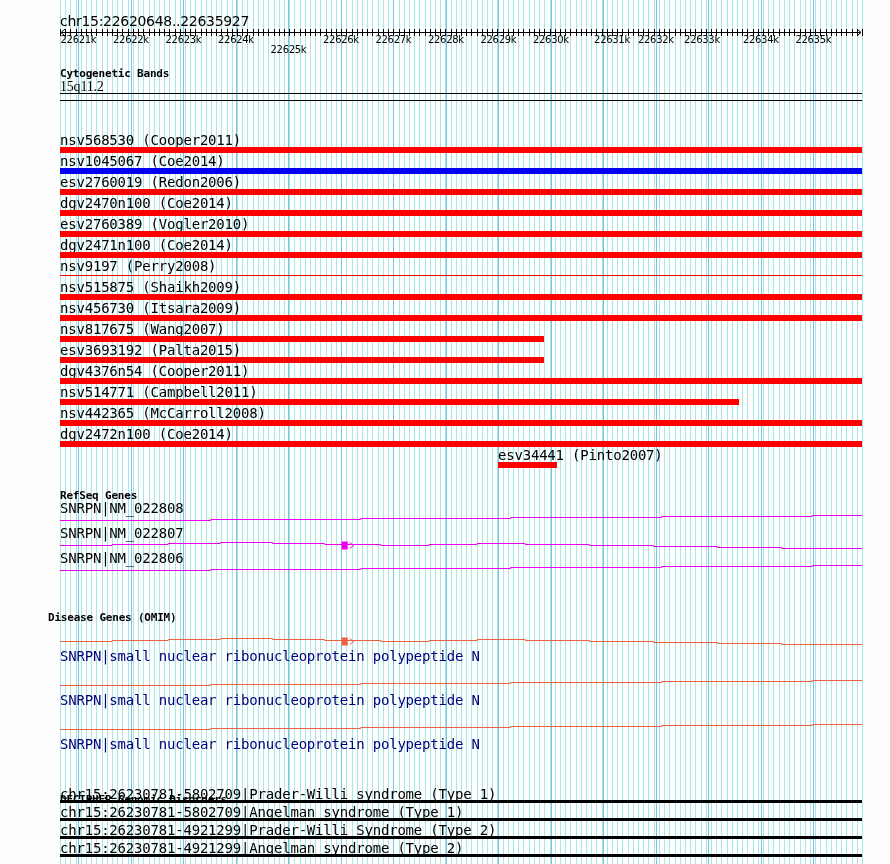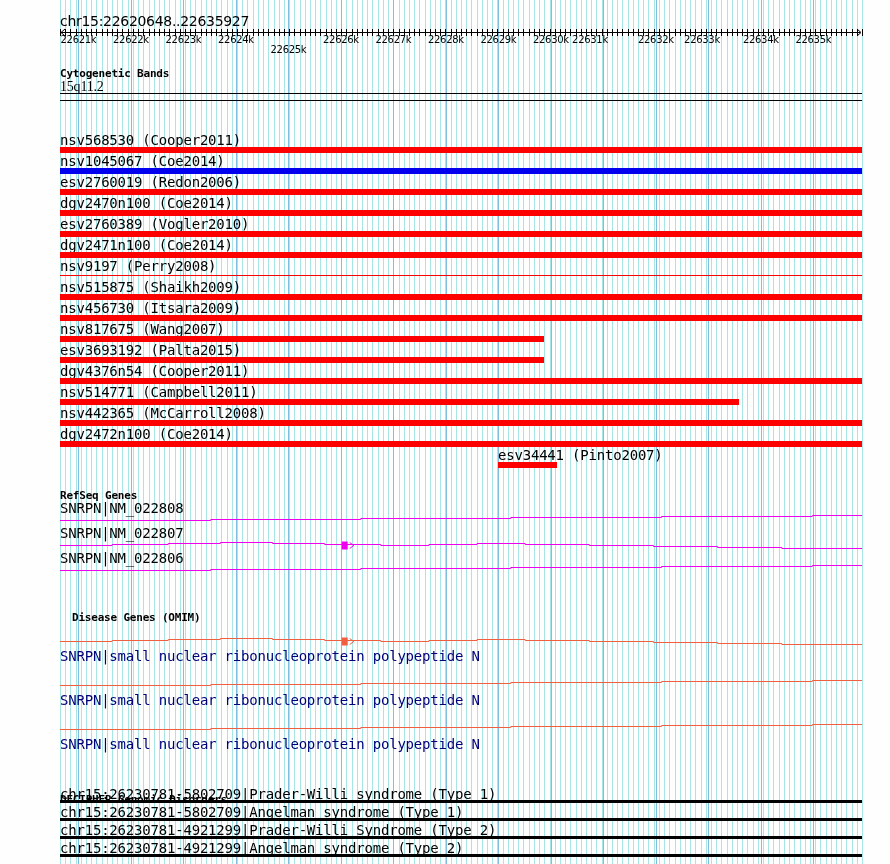--- a/index.html
+++ b/index.html
@@ -358,21 +358,21 @@
       <div class="tick-label" style="left:78.47660187185025px; top:34px;">22621k</div>
       <div class="tick-label" style="left:130.96694809869757px; top:34px;">22622k</div>
       <div class="tick-label" style="left:183.45729432554486px; top:34px;">22623k</div>
       <div class="tick-label" style="left:235.9476405523922px; top:34px;">22624k</div>
       <div class="tick-label" style="left:288.4379867792395px; top:44px;">22625k</div>
       <div class="tick-label" style="left:340.9283330060868px; top:34px;">22626k</div>
       <div class="tick-label" style="left:393.4186792329341px; top:34px;">22627k</div>
       <div class="tick-label" style="left:445.9090254597814px; top:34px;">22628k</div>
       <div class="tick-label" style="left:498.39937168662874px; top:34px;">22629k</div>
       <div class="tick-label" style="left:550.889717913476px; top:34px;">22630k</div>
-      <div class="tick-label" style="left:590px; top:34px;">22631k</div>
+      <div class="tick-label" style="left:612px; top:34px;">22631k</div>
       <div class="tick-label" style="left:655.8704103671706px; top:34px;">22632k</div>
       <div class="tick-label" style="left:702px; top:34px;">22633k</div>
       <div class="tick-label" style="left:760.8511028208653px; top:34px;">22634k</div>
       <div class="tick-label" style="left:813.3414490477126px; top:34px;">22635k</div>
     </div>
 
   <div class="hdr" style="left:60px; top:68px;">Cytogenetic Bands</div>
   <div class="txt" style="left:60px; top:81px;font-family:Liberation Serif, serif;">15q11.2</div>
   <div class="bar" style="left:60px; top:93px; width:802px; height:1px; background:#000;"></div>
   <div class="bar" style="left:60px; top:100px; width:802px; height:1px; background:#000;"></div>
@@ -423,21 +423,21 @@
         <polyline points="60,10.5 112.13,10.5 112.13,9.5 168.27,9.5 168.27,8.5 220.4,8.5 220.4,7.5 272.53,7.5 272.53,8.5 324.66,8.5 324.66,9.5 380.8,9.5 380.8,10.5 428.92,10.5 428.92,9.5 477.04,9.5 477.04,8.5 525.16,8.5 525.16,9.5 589.32,9.5 589.32,10.5 653.48,10.5 653.48,11.5 717.64,11.5 717.64,12.5 781.8000000000001,12.5 781.8000000000001,13.5 862,13.5" fill="none" stroke="#ee00ee" stroke-width="1"></polyline>
         <rect x="341.71" y="6.5" width="6" height="8" fill="#ee00ee"></rect>
         <polyline points="349.71,7.5 353.71,10.5 349.71,13.5" fill="none" stroke="#ee00ee" stroke-width="1"></polyline>
       </svg>
       <div class="txt" style="left:60px; top:553px;">SNRPN|NM_022806</div>
       <svg width="890" height="20" class="track" style="top:560px;">
         <polyline points="60,10.5 210.776,10.5 210.776,9.5 360.75,9.5 360.75,8.5 510.72400000000005,8.5 510.72400000000005,7.5 661.5,7.5 661.5,6.5 812.276,6.5 812.276,5.5 862,5.5" fill="none" stroke="#ee00ee" stroke-width="1"></polyline>
       </svg>
     </div>
 
-  <div class="hdr" style="left:72px; top:612px;">Disease Genes (OMIM)</div>
+  <div class="hdr" style="left:48px; top:612px;">Disease Genes (OMIM)</div>
   <div id="omim-rows">
       <svg width="890" height="20" class="track" style="top:631px;">
         <polyline points="60,10.5 112.13,10.5 112.13,9.5 168.27,9.5 168.27,8.5 220.4,8.5 220.4,7.5 272.53,7.5 272.53,8.5 324.66,8.5 324.66,9.5 380.8,9.5 380.8,10.5 428.92,10.5 428.92,9.5 477.04,9.5 477.04,8.5 525.16,8.5 525.16,9.5 589.32,9.5 589.32,10.5 653.48,10.5 653.48,11.5 717.64,11.5 717.64,12.5 781.8000000000001,12.5 781.8000000000001,13.5 862,13.5" fill="none" stroke="#f06040" stroke-width="1"></polyline>
         <rect x="341.71" y="6.5" width="6" height="8" fill="#f06040"></rect>
         <polyline points="349.71,7.5 353.71,10.5 349.71,13.5" fill="none" stroke="#f06040" stroke-width="1"></polyline>
       </svg>
       <div class="txt omim-label" style="left:60px; top:651px;">SNRPN|small nuclear ribonucleoprotein polypeptide N</div>
       <svg width="890" height="20" class="track" style="top:675px;">
         <polyline points="60,10.5 210.776,10.5 210.776,9.5 360.75,9.5 360.75,8.5 510.72400000000005,8.5 510.72400000000005,7.5 661.5,7.5 661.5,6.5 812.276,6.5 812.276,5.5 862,5.5" fill="none" stroke="#f06040" stroke-width="1"></polyline>
       </svg>

